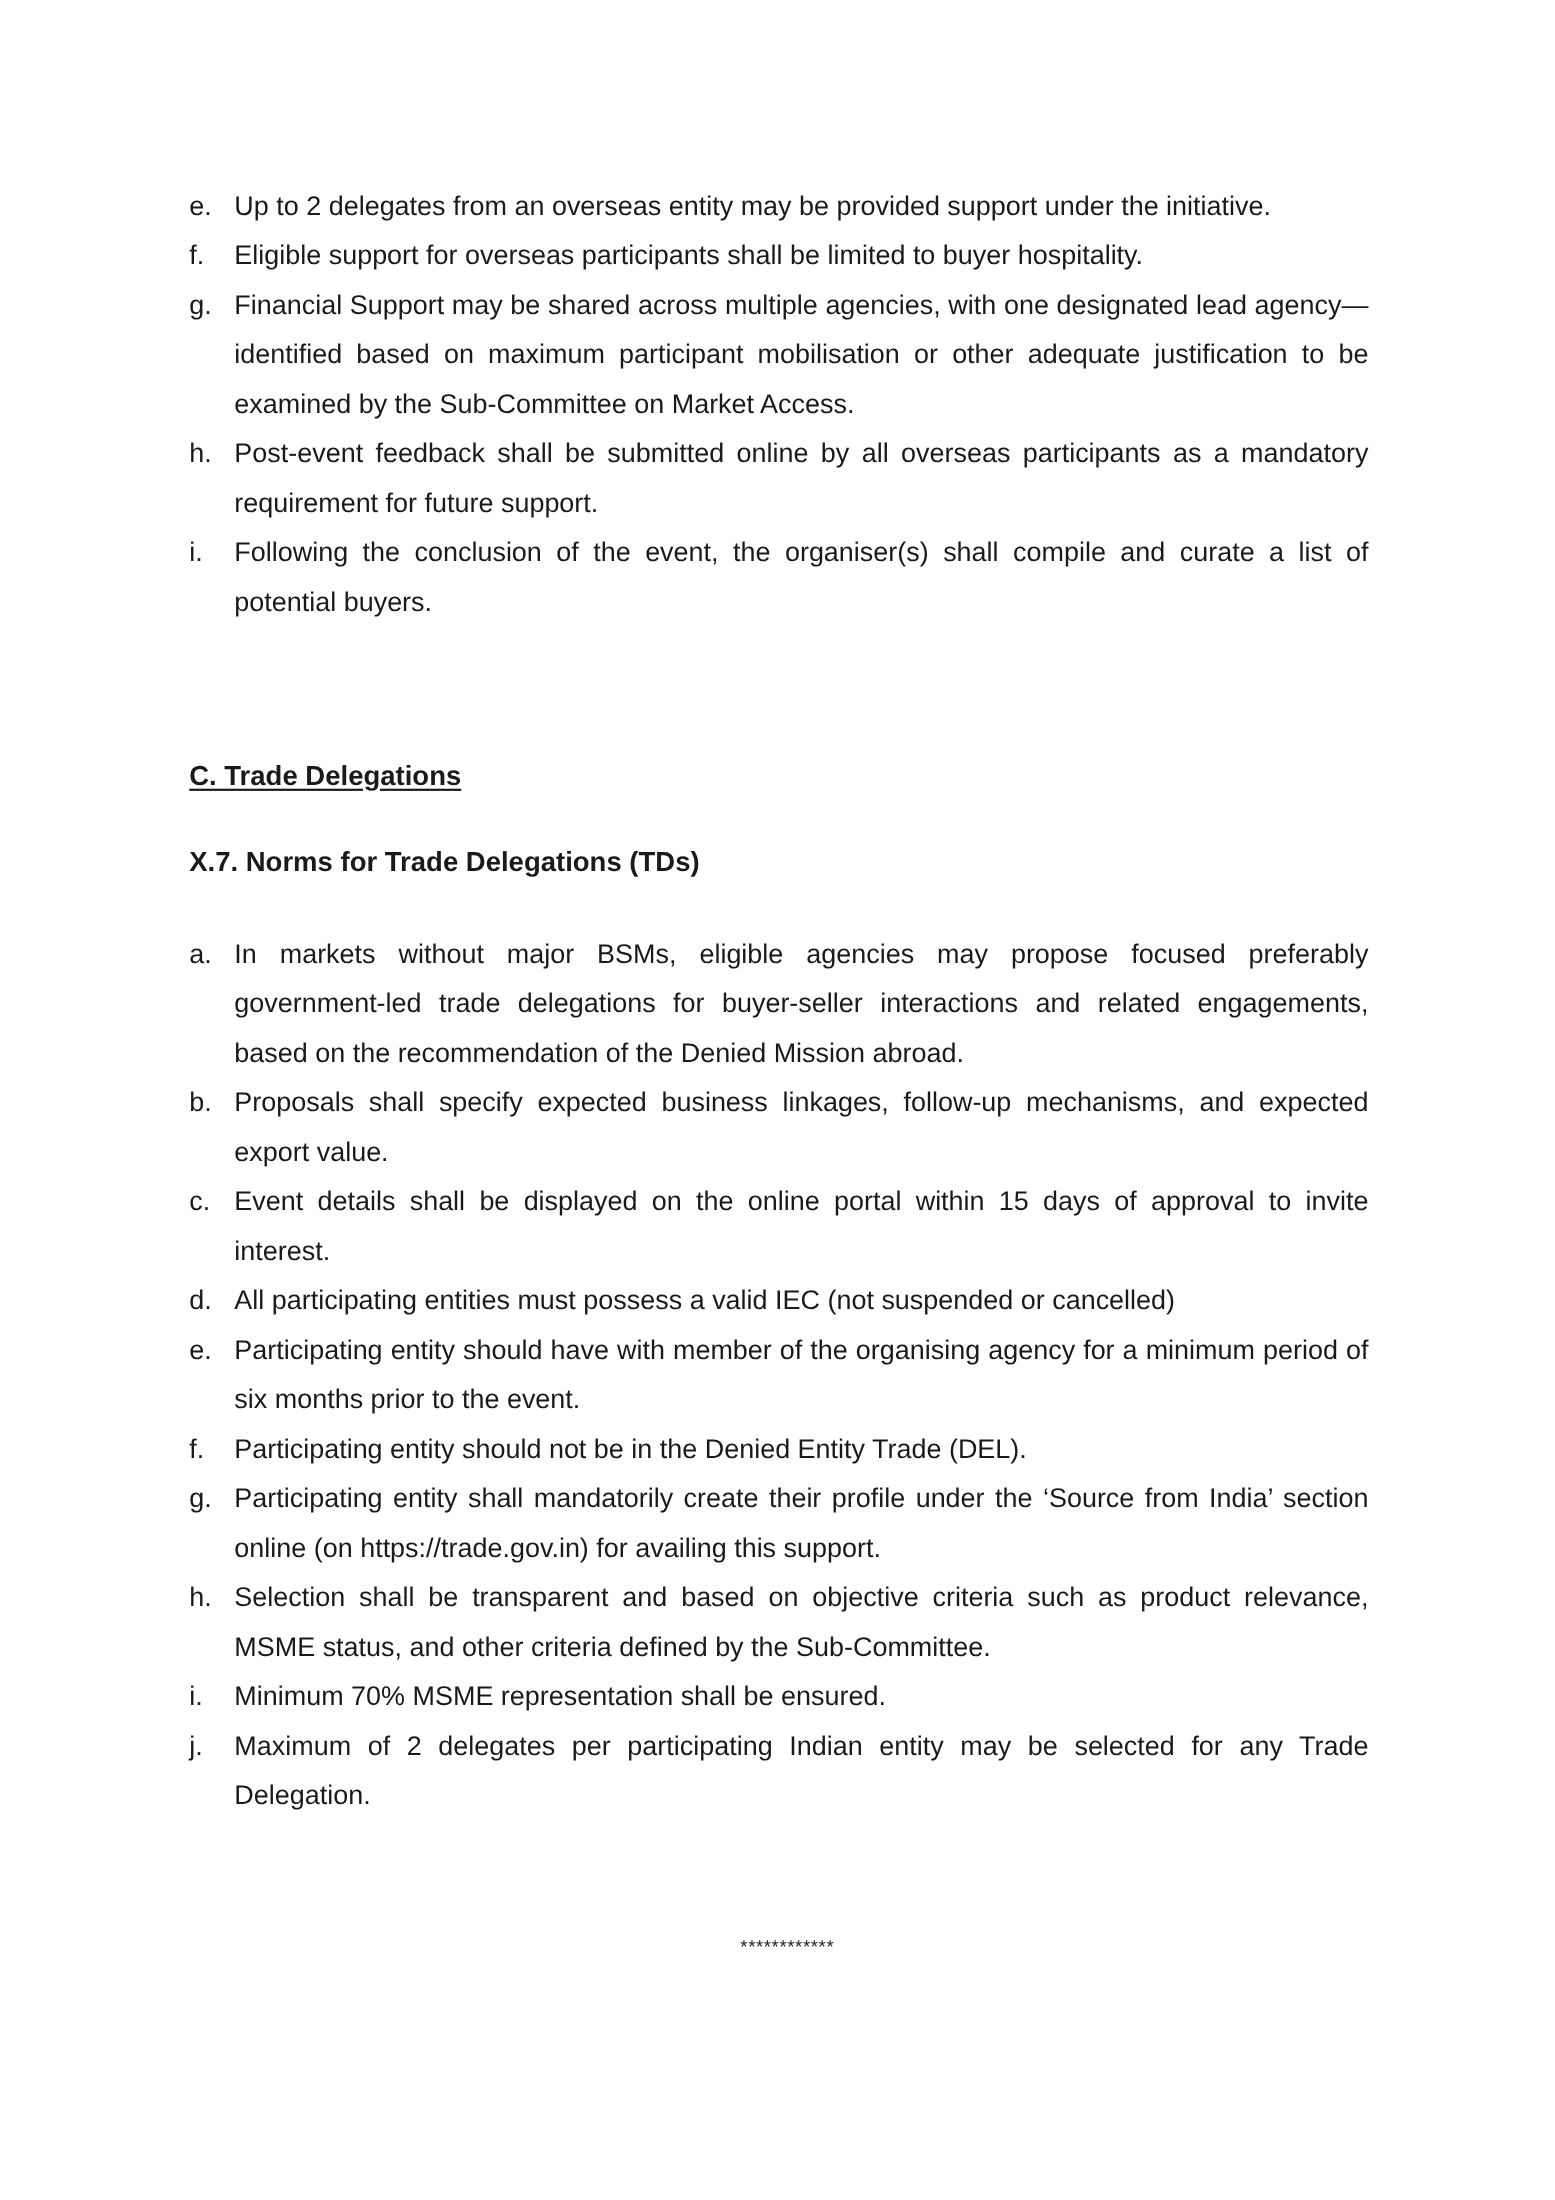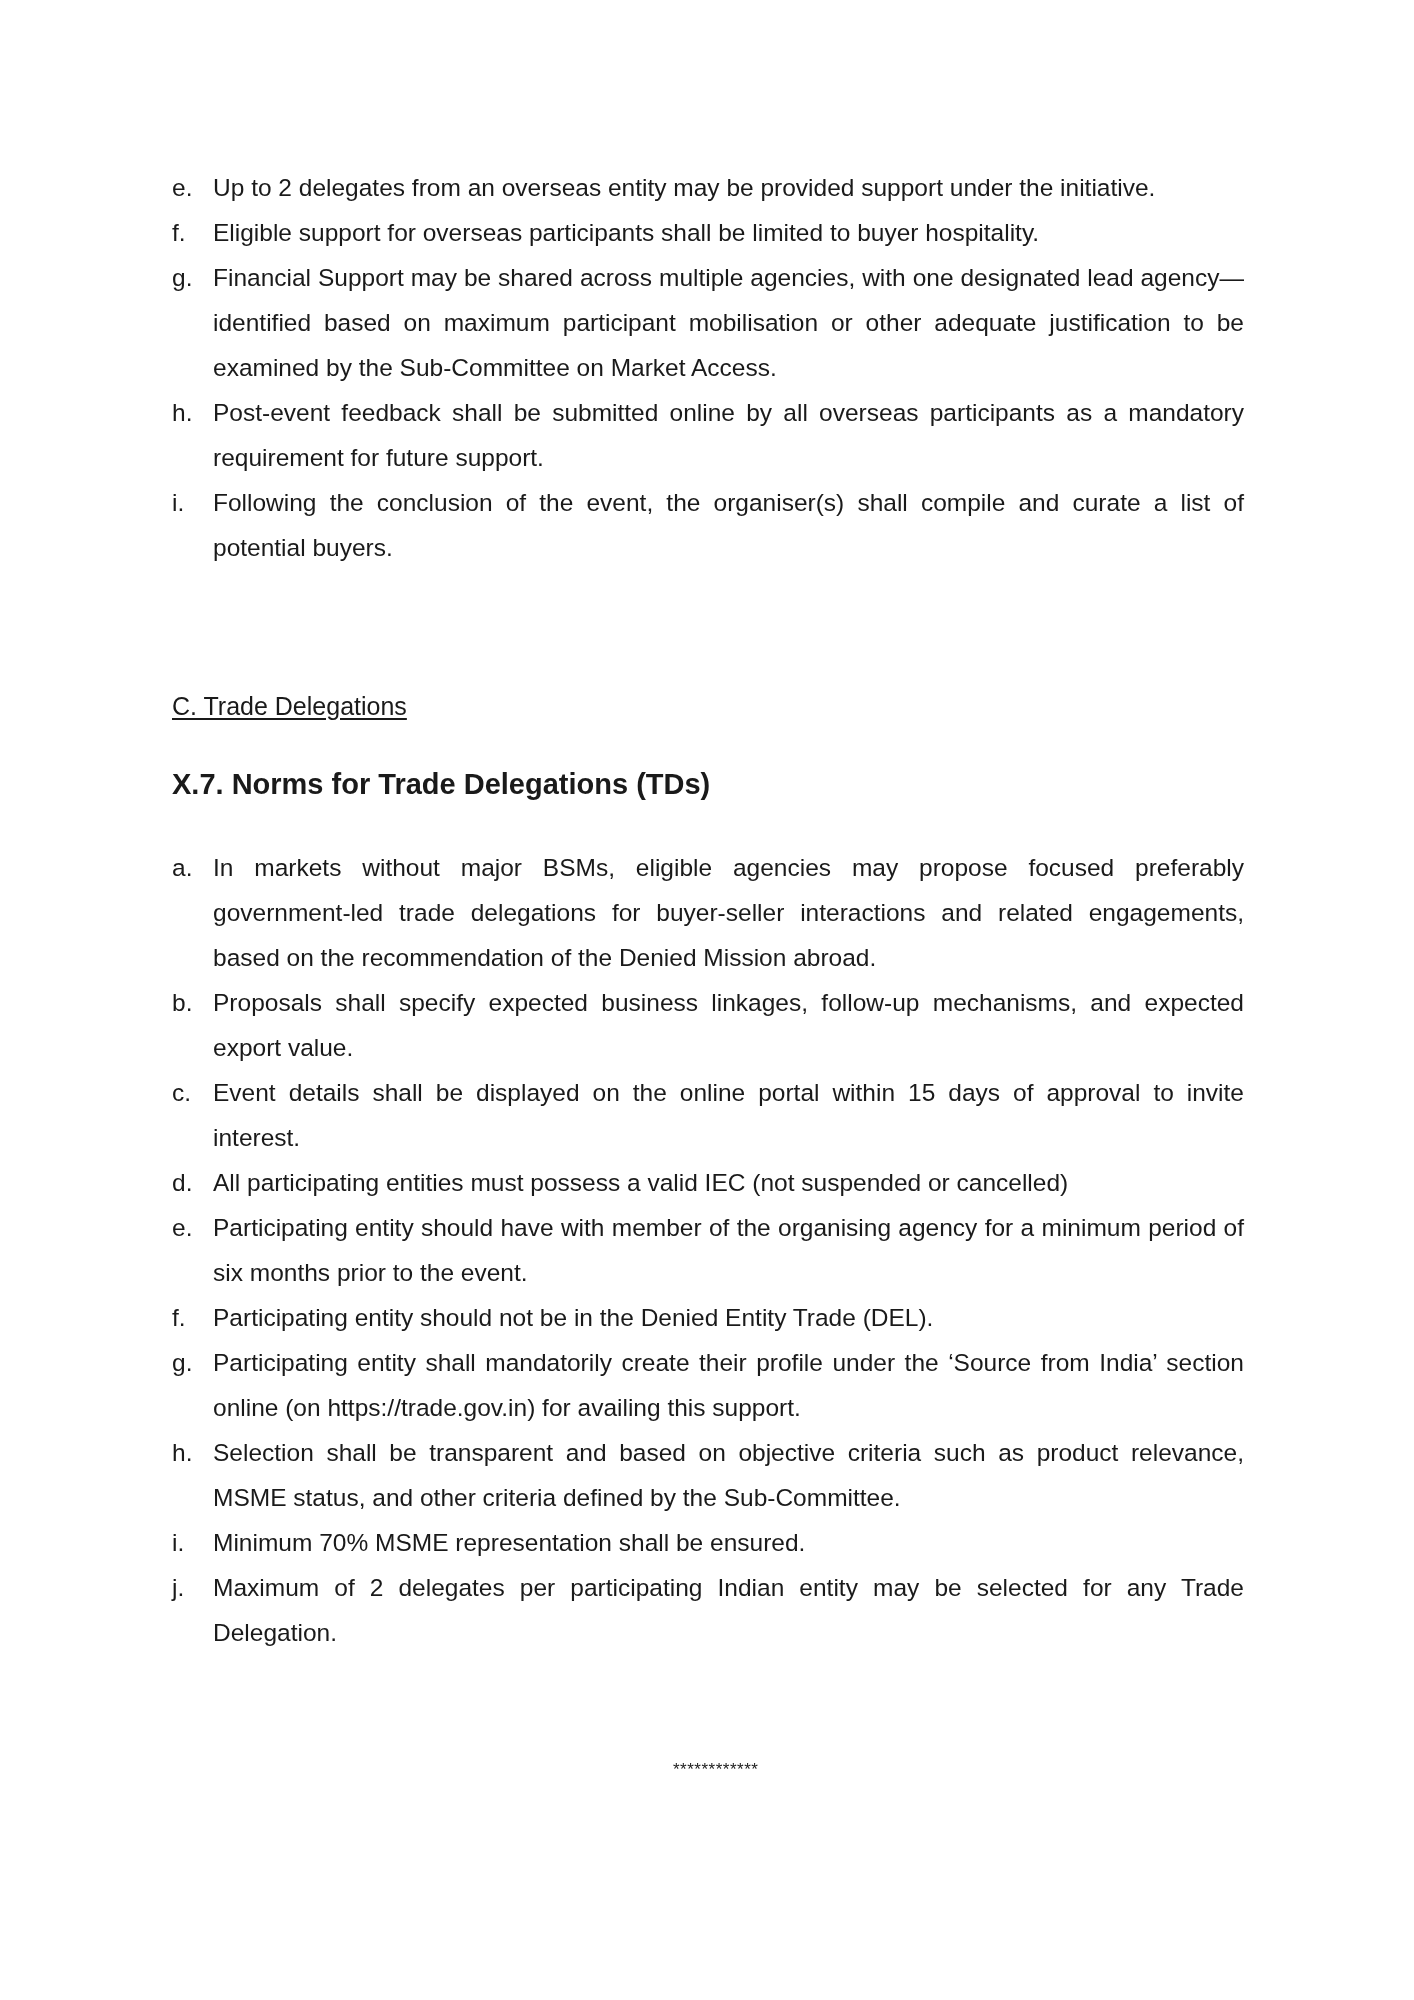--- a/index.html
+++ b/index.html
@@ -34,33 +34,33 @@
     .marker {
       width: 41px;
       flex: 0 0 41px;
     }
     .text {
       flex: 1 1 auto;
       text-align: justify;
       text-align-last: left;
     }
     .section-heading {
-      font-weight: normal;
+      font-weight: bold;
       font-size: 25px;
       text-decoration: underline;
       text-underline-offset: 3px;
       margin: 0;
       position: absolute;
       left: 0;
       top: 526px;
       line-height: 30px;
     }
     .sub-heading {
       font-weight: bold;
-      font-size: 29px;
+      font-size: 25px;
       margin: 0;
       position: absolute;
       left: 0;
       top: 604px;
       line-height: 30px;
     }
     .list-top { position: absolute; left: 0; width: 1072px; top: 0; }
     .list-bottom { position: absolute; left: 0; width: 1072px; top: 680px; }
     .separator {
       position: absolute;

